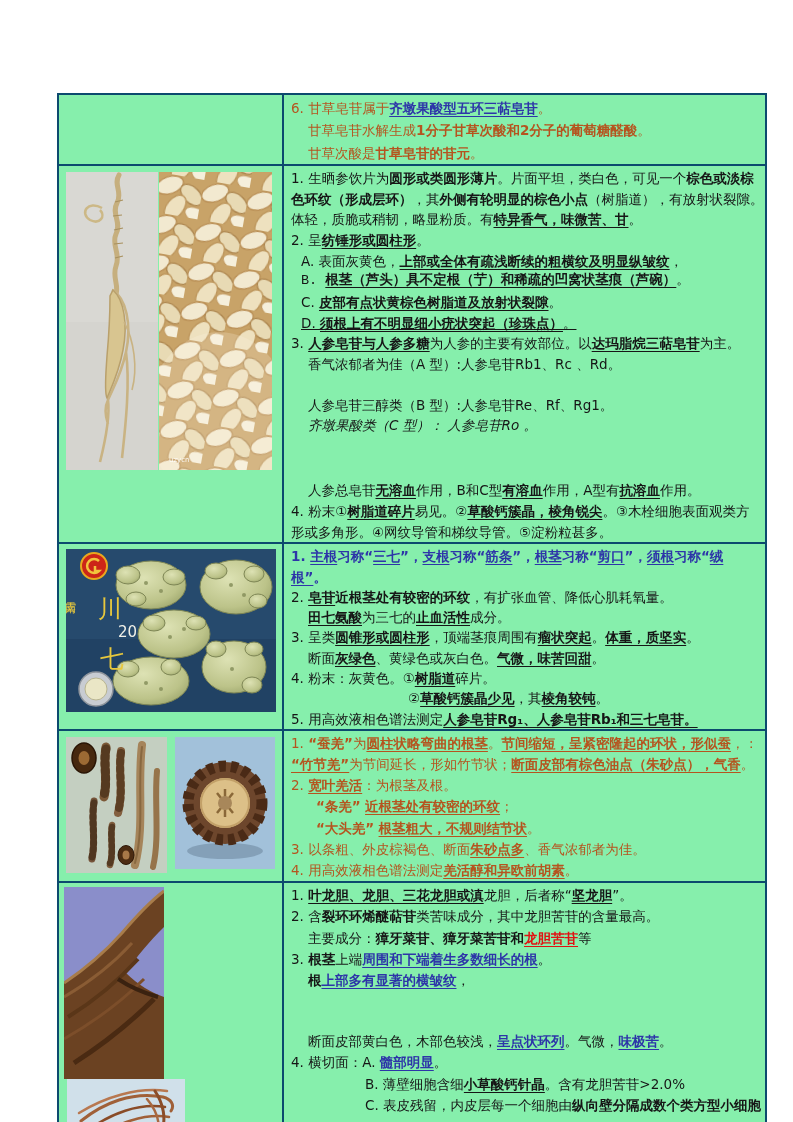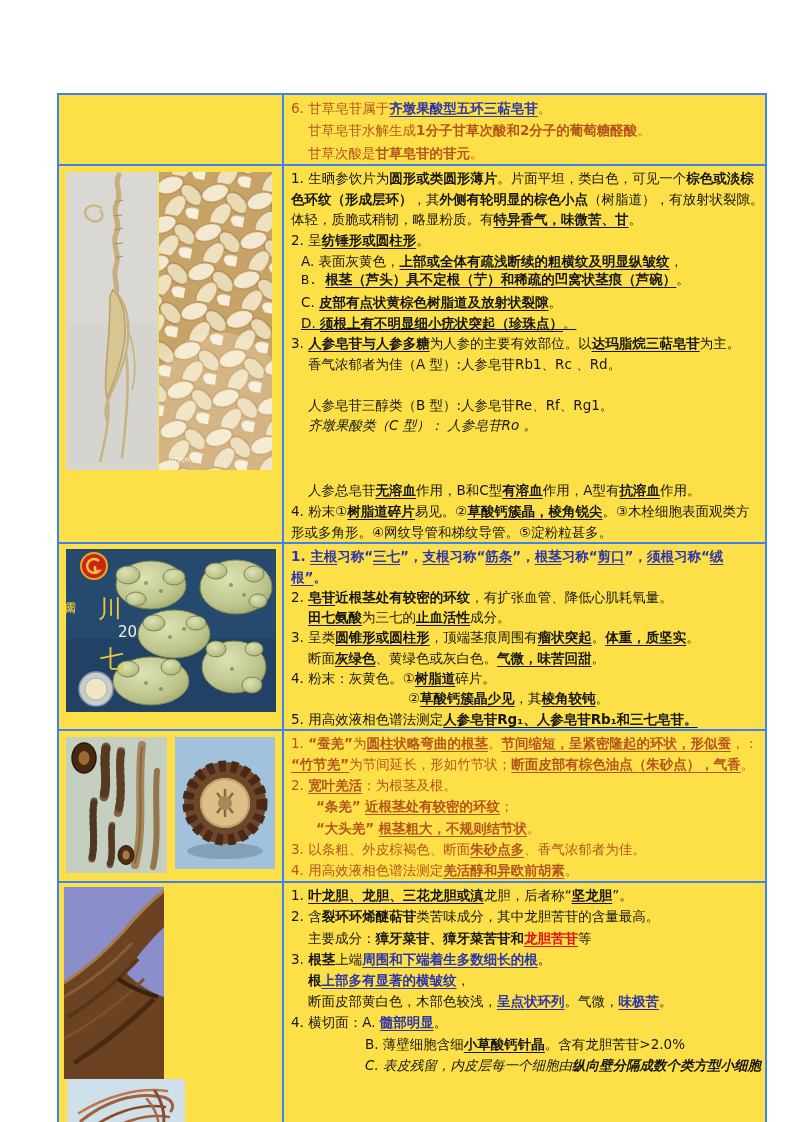--- a/index.html
+++ b/index.html
@@ -1,19 +1,19 @@
 <!DOCTYPE html>
 <html><head>
 <meta charset="utf-8">
 <style>
   html,body{margin:0;padding:0;background:#ffffff;}
   .page{position:relative;width:793px;height:1122px;background:#ffffff;overflow:hidden;
         font-family:"DejaVu Sans",sans-serif;}
   table.notes{position:absolute;left:57px;top:93px;width:708px;border-collapse:collapse;table-layout:fixed;}
-  td{border:2px solid #3b82f6;padding:0;vertical-align:top;overflow:hidden;background:#fde047;}
+  td{border:2px solid #0c4a6e;padding:0;vertical-align:top;overflow:hidden;background:#86efac;}
   col.c1{width:225px;} col.c2{width:483px;}
   tr.tr-gancao{height:68px;} tr.tr-renshen{height:313px;} tr.tr-sanqi{height:184px;}
   tr.tr-qianghuo{height:150px;} tr.tr-longdan{height:192px;}
   .text-cell{padding:2px 4px 0 7px;font-size:13.5px;color:#161616;}
   .line{line-height:20.7px;height:20.7px;white-space:nowrap;}
   .tr-gancao .line{line-height:22.3px;height:22.3px;}
   .tr-sanqi .line{line-height:20.3px;height:20.3px;}
   .tr-qianghuo .line{line-height:21.2px;height:21.2px;}
   .tr-longdan .line{line-height:21.2px;height:21.2px;}
   .b{font-weight:700;}
@@ -235,22 +235,22 @@
               <path d="M8,158 L8,180" stroke="#444444" stroke-width="1"></path>
             </g>
           </svg>
         </td>
         <td class="text-cell">
             <div class="line"><span>1. </span><span class="b u">叶龙胆、龙胆、三花龙胆或滇</span><span>龙胆，后者称“</span><span class="b u">坚龙胆</span><span>”。</span></div>
             <div class="line"><span>2. 含</span><span class="b">裂环环烯醚萜苷</span><span>类苦味成分，其中龙胆苦苷的含量最高。</span></div>
             <div class="line" style="padding-left: 17px;"><span>主要成分：</span><span class="b">獐牙菜苷、獐牙菜苦苷和</span><span class="b u rd">龙胆苦苷</span><span>等</span></div>
             <div class="line"><span>3. </span><span class="b">根茎</span><span>上端</span><span class="b u bl">周围和下端着生多数细长的根</span><span>。</span></div>
             <div class="line" style="padding-left: 17px;"><span class="b">根</span><span class="b u bl">上部多有显著的横皱纹</span><span>，</span></div>
-            <div class="line" style="padding-left: 17px;"><span>断面皮部黄白色，木部色较浅，</span><span class="b u bl">呈点状环列</span><span>。气微，</span><span class="b u bl">味极苦</span><span>。</span></div>
+            <div class="line" style="padding-left: 17px; margin-top: 40px;"><span>断面皮部黄白色，木部色较浅，</span><span class="b u bl">呈点状环列</span><span>。气微，</span><span class="b u bl">味极苦</span><span>。</span></div>
             <div class="line"><span>4. 横切面：A. </span><span class="b u bl">髓部明显</span><span>。</span></div>
             <div class="line" style="padding-left: 74px;"><span>B. 薄壁细胞含细</span><span class="b u">小草酸钙针晶</span><span>。含有龙胆苦苷&gt;2.0%</span></div>
-            <div class="line" style="padding-left: 74px; font-style: italic;"><span>C. 表皮残留，内皮层每一个细胞由</span><span class="b">纵向壁分隔成数个类方型小细胞</span></div>
+            <div class="line" style="padding-left: 74px;"><span>C. 表皮残留，内皮层每一个细胞由</span><span class="b">纵向壁分隔成数个类方型小细胞</span></div>
           </td>
       </tr>
 
     </tbody>
   </table>
 </div>
 
 </body></html>

